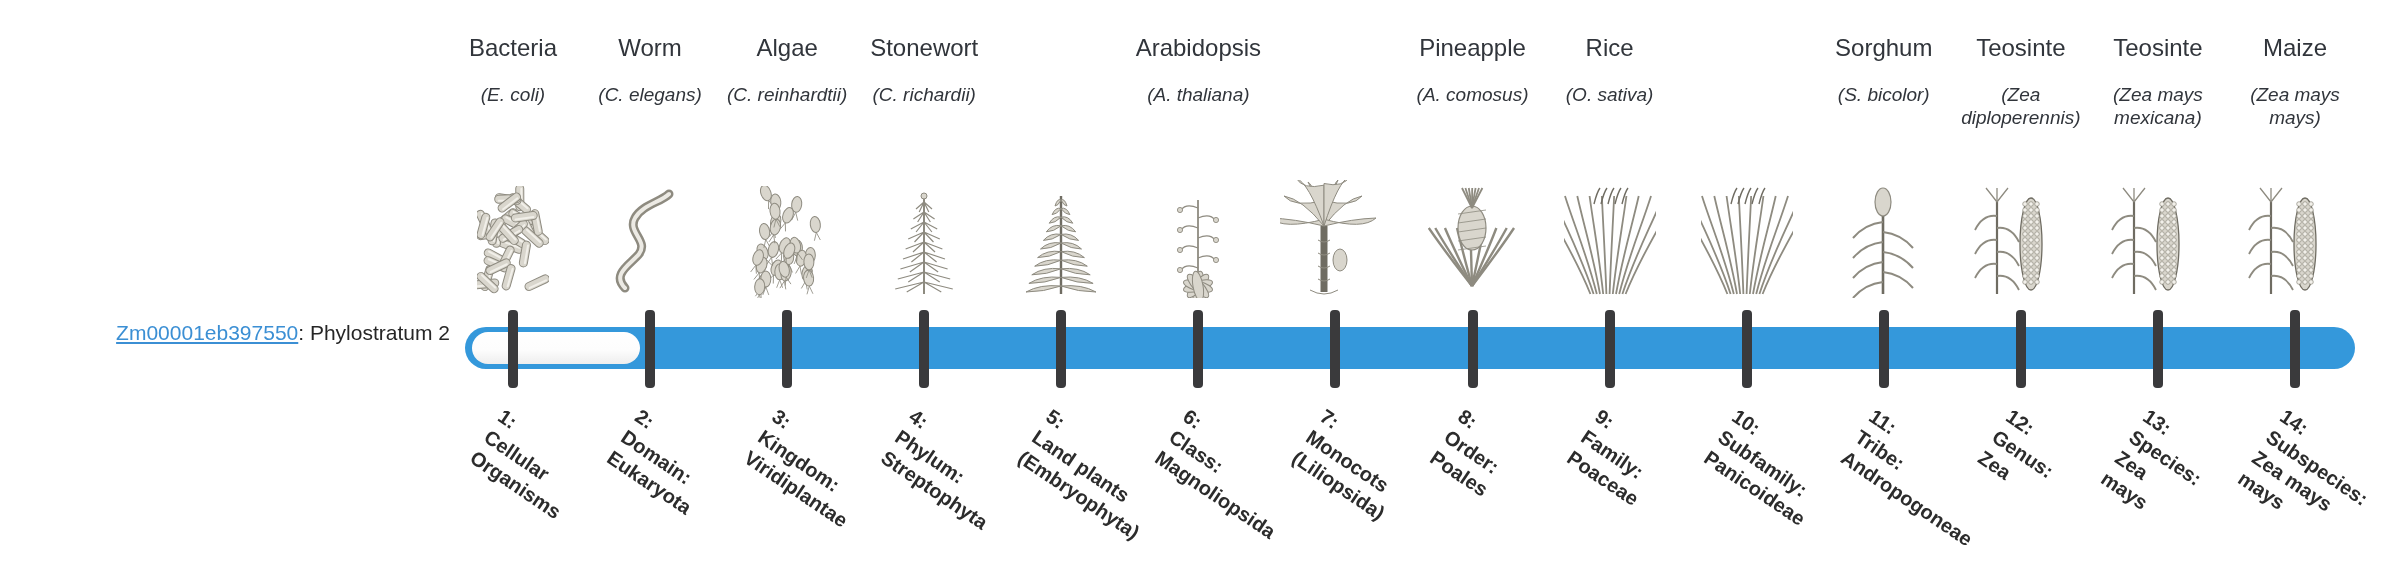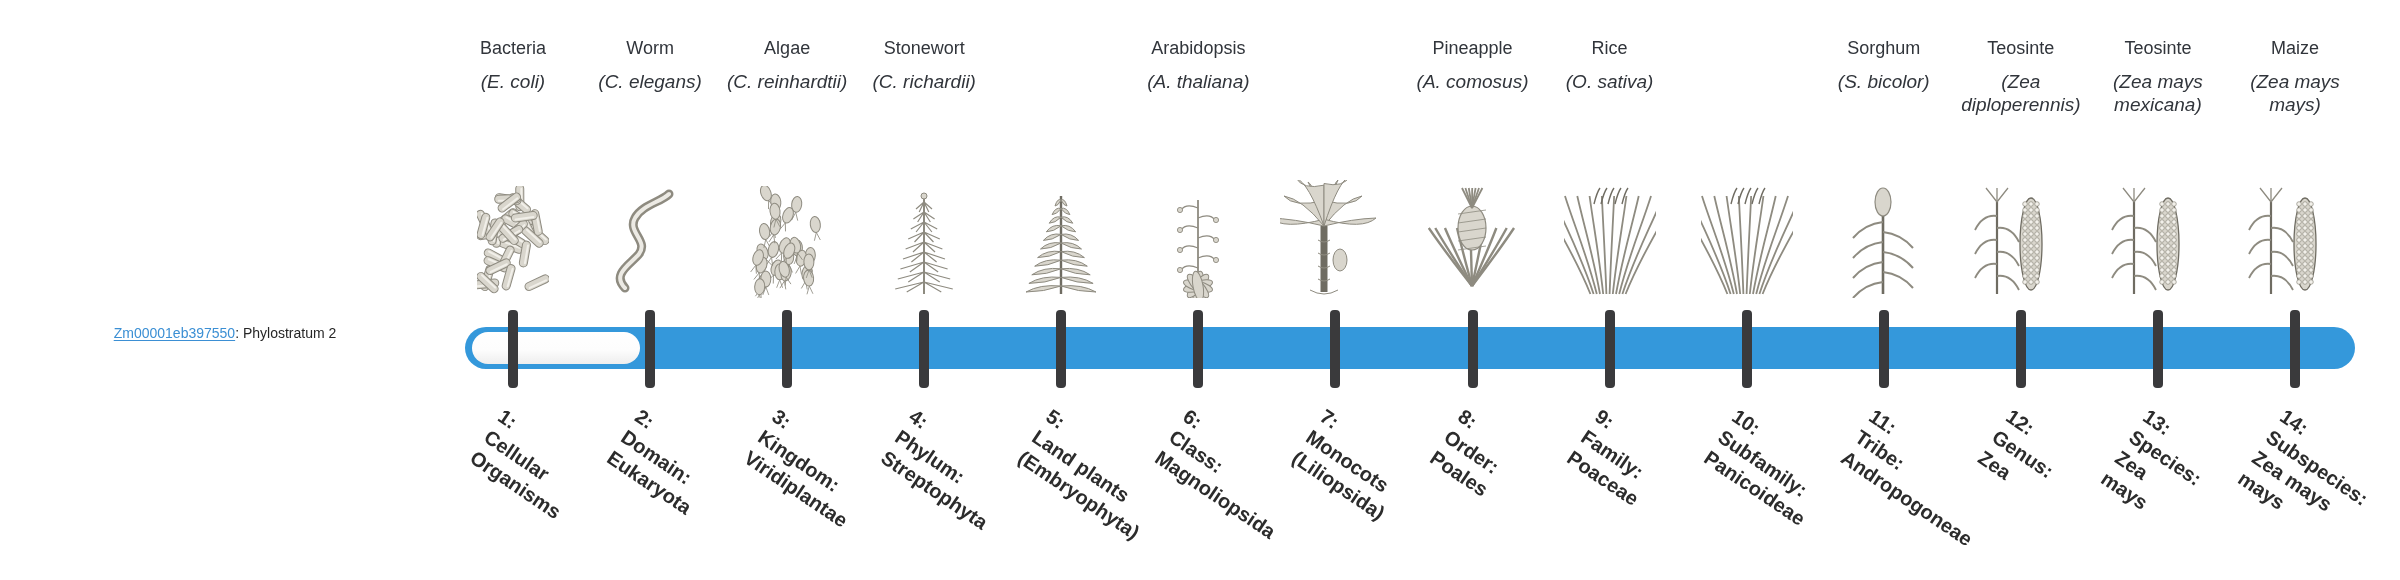--- a/index.html
+++ b/index.html
@@ -11,48 +11,48 @@
     overflow:hidden;
     position:relative;
   }
   #stage{position:absolute;left:0;top:0;width:2400px;height:580px;}
 
   
   .gene-label{
     position:absolute;
     left:0px; top:320px;
     width:450px;
-    text-align:center;
-    font-size:14px;
+    text-align:right;
+    font-size:21px;
     line-height:26px;
     white-space:nowrap;
     color:#262626;
   }
   .gene-label .gid{
     color:#3b8fd4;
     text-decoration:underline;
     text-underline-offset:2px;
   }
 
   
   .col{
     position:absolute;
     top:36px;
     width:138px;
     margin-left:-69px;
     text-align:center;
   }
   .common{
-    font-size:18px;
+    font-size:24px;
     line-height:24px;
     color:#31353b;
     white-space:nowrap;
   }
   .sci{
-    margin-top:10px;
+    margin-top:23px;
     font-size:19px;
     line-height:23px;
     font-style:italic;
     color:#31353b;
     padding:0 2px;
   }
 
   
   .art{
     position:absolute;

